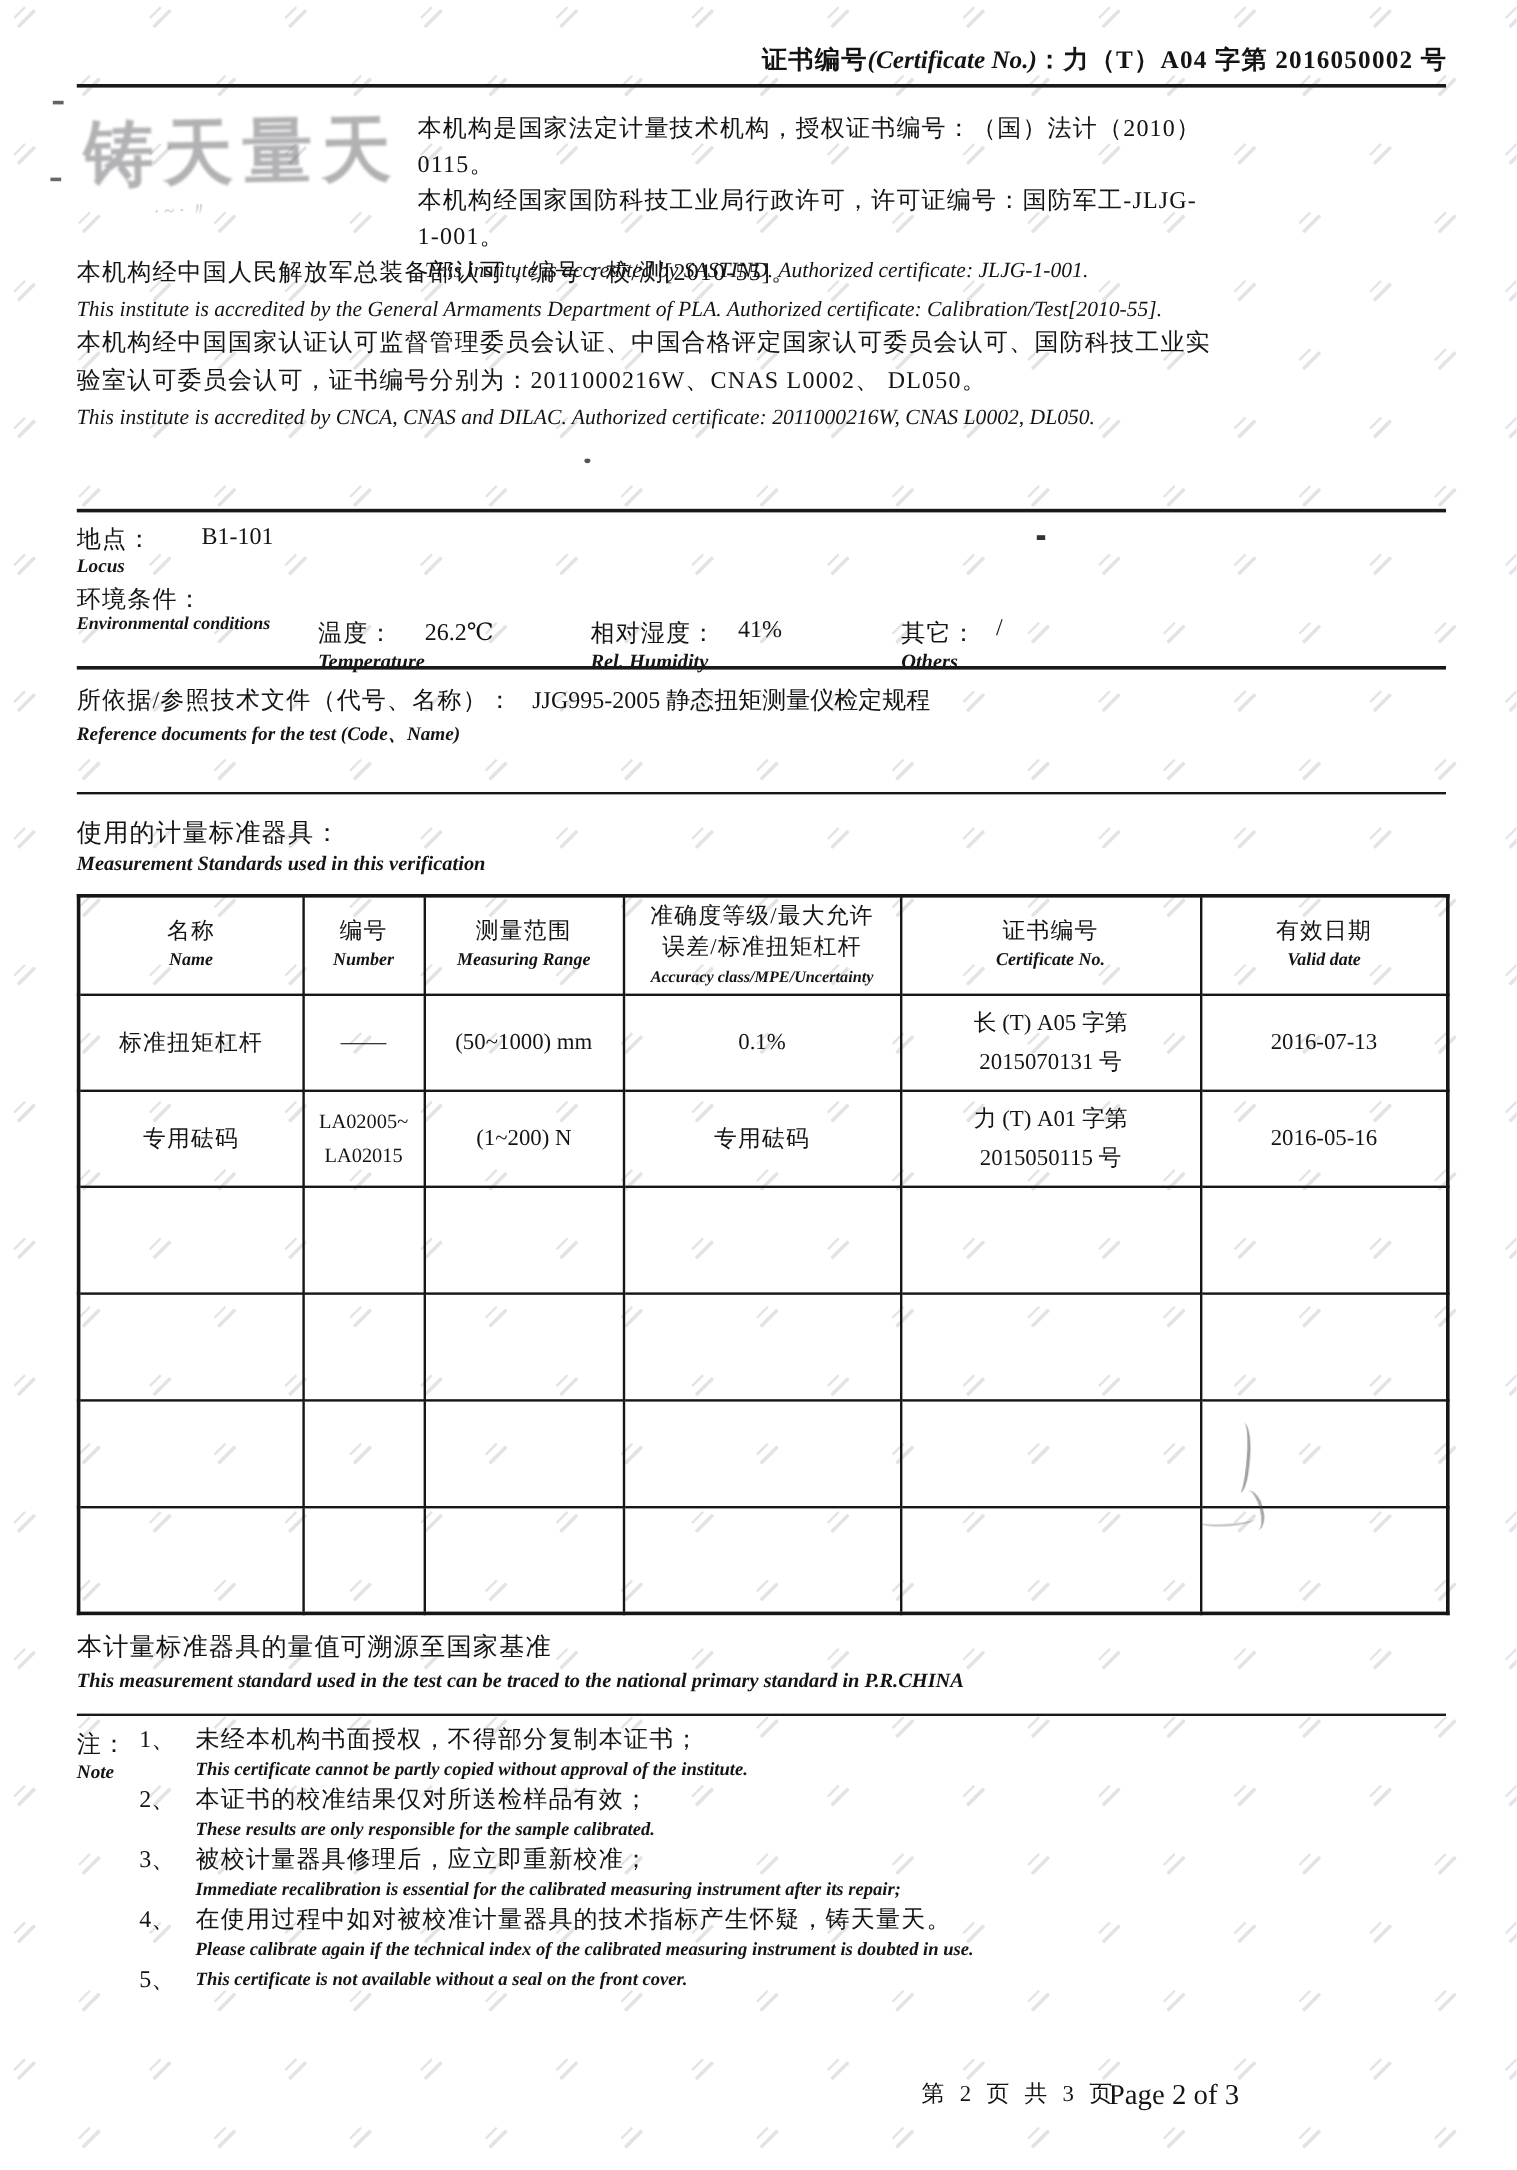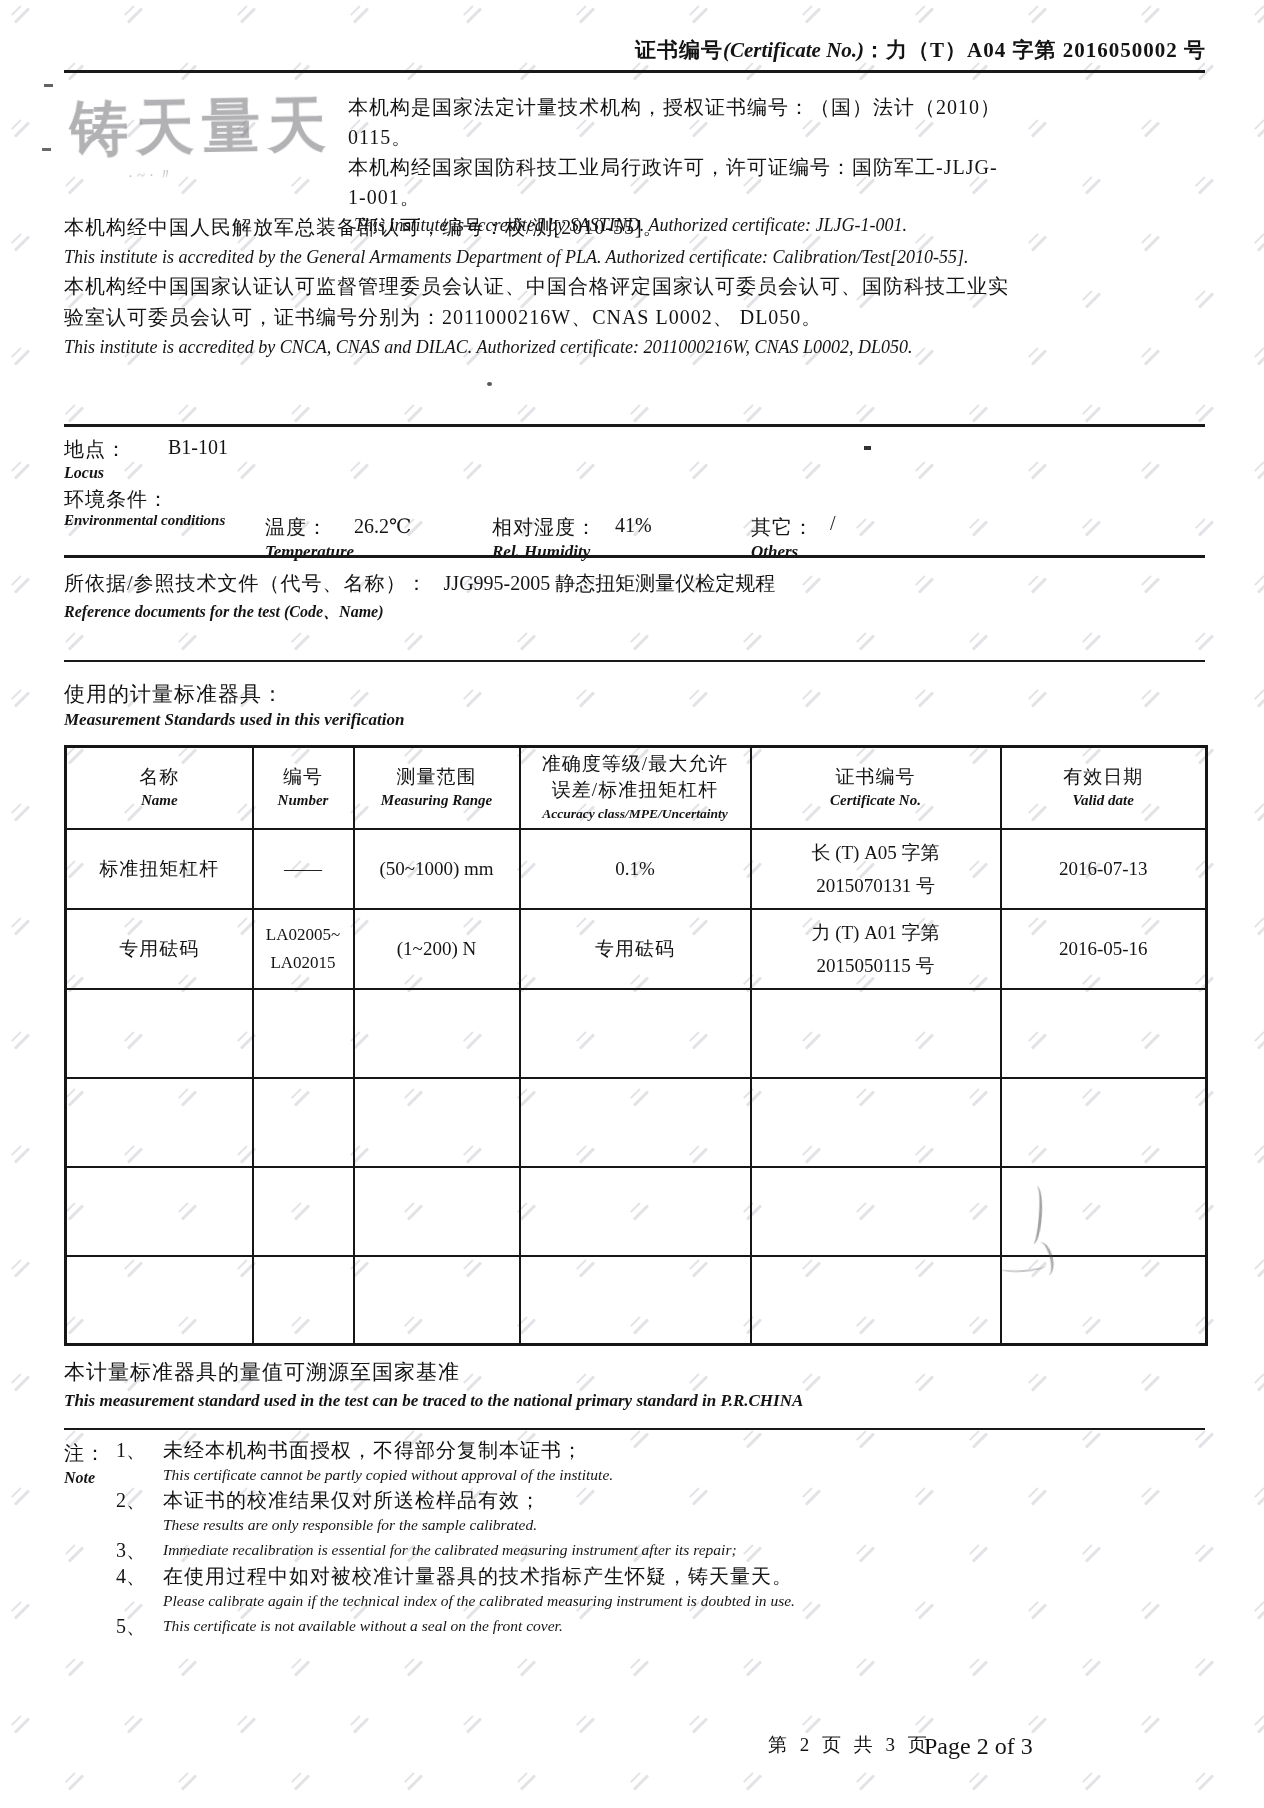--- a/index.html
+++ b/index.html
@@ -56,21 +56,21 @@
   .th-en.small{font-size:13.5px}
   .cell2{line-height:33px}
 
   .notes{position:absolute;left:64px;top:1438px;width:1120px}
   .notes-label-zh{position:absolute;left:0;top:2px;font-size:20px}
   .notes-label-en{position:absolute;left:0;top:31px;font-size:16px;font-style:italic;font-weight:bold}
   .note-items{margin-left:52px}
   .note-item{display:flex;margin-bottom:1px}
   .note-num{width:47px;font-size:20px;line-height:25px;flex:none}
   .note-zh{font-size:20px;line-height:25px;letter-spacing:1px}
-  .note-en{font-size:15.5px;line-height:24px;font-style:italic;font-weight:normal}
+  .note-en{font-size:15.5px;line-height:24px;font-style:italic;font-weight:bold}
 
   .footer-zh{position:absolute;left:768px;top:1732px;font-size:19px;letter-spacing:4px}
   .footer-en{position:absolute;left:924px;top:1733px;font-size:24px}
 
   .artifact{position:absolute;z-index:2}
 </style>
 </head>
 <body>
 
 <div id="page">
@@ -615,20 +615,21 @@
         <div class="note-item">
           <span class="note-num">2、</span>
           <div>
             <p class="note-zh">本证书的校准结果仅对所送检样品有效；</p>
             <p class="note-en">These results are only responsible for the sample calibrated.</p>
           </div>
         </div>
         <div class="note-item">
           <span class="note-num">3、</span>
           <div>
+            <p class="note-zh">被校计量器具修理后，应立即重新校准；</p>
             <p class="note-en">Immediate recalibration is essential for the calibrated measuring instrument after its repair;</p>
           </div>
         </div>
         <div class="note-item">
           <span class="note-num">4、</span>
           <div>
             <p class="note-zh">在使用过程中如对被校准计量器具的技术指标产生怀疑，铸天量天。</p>
             <p class="note-en">Please calibrate again if the technical index of the calibrated measuring instrument is doubted in use.</p>
           </div>
         </div>

